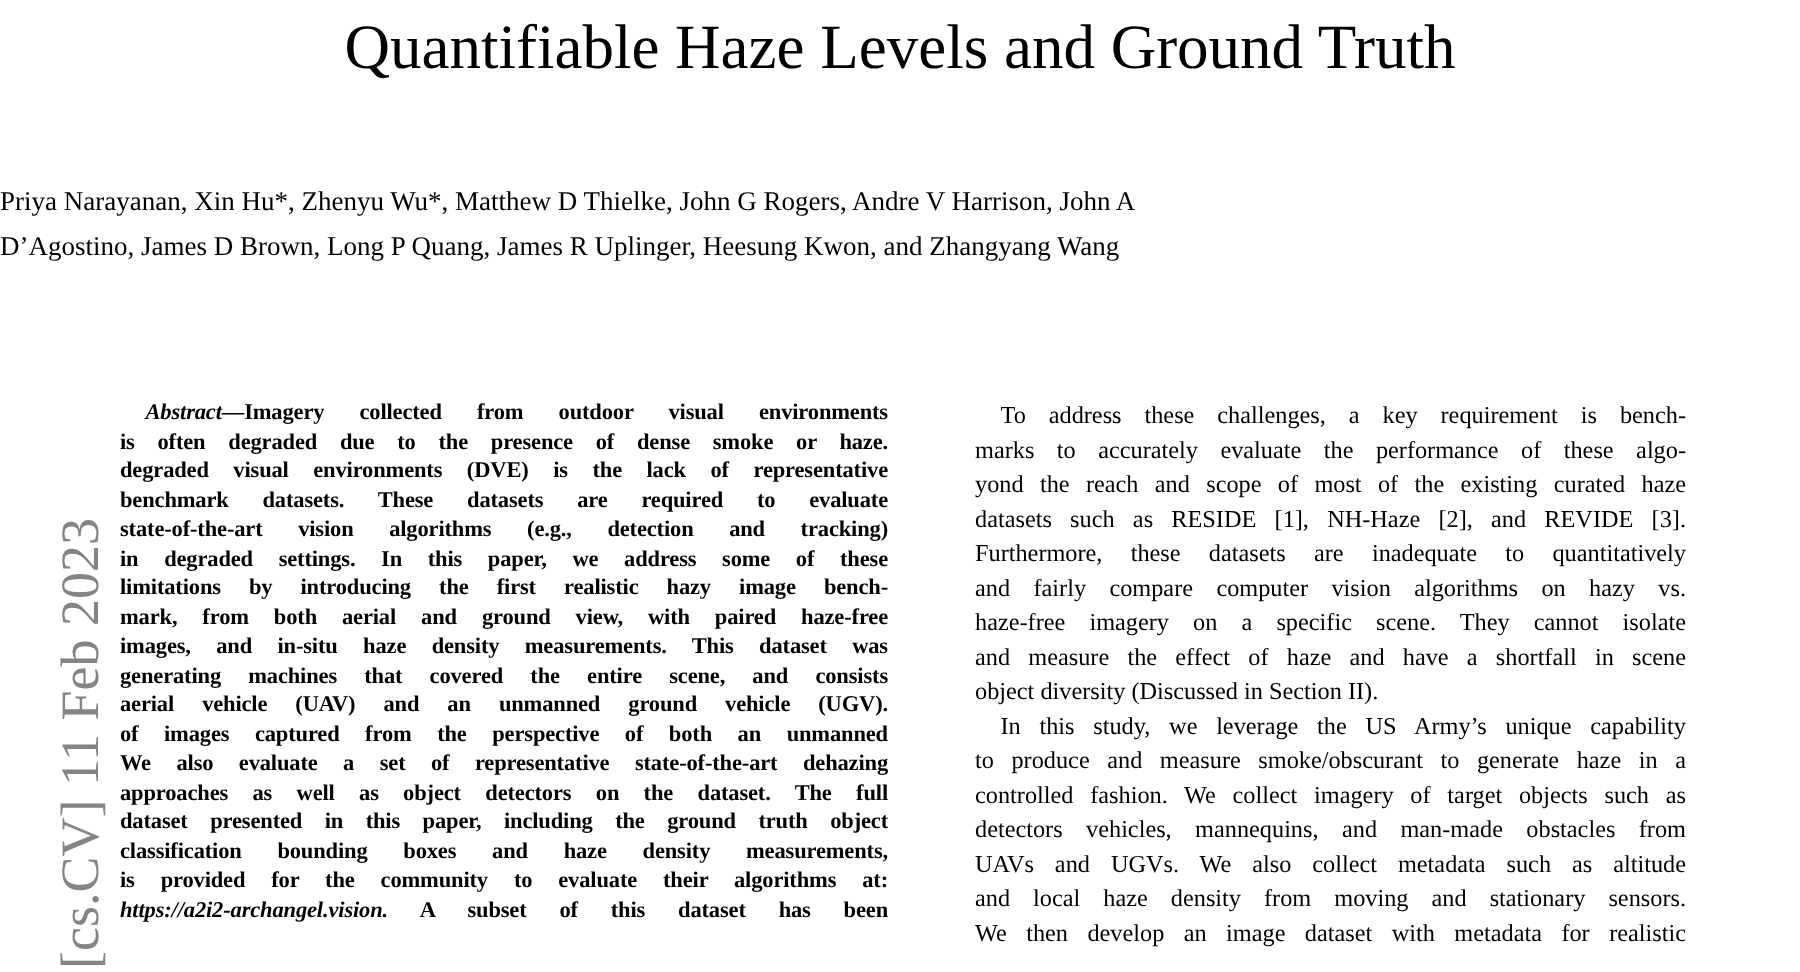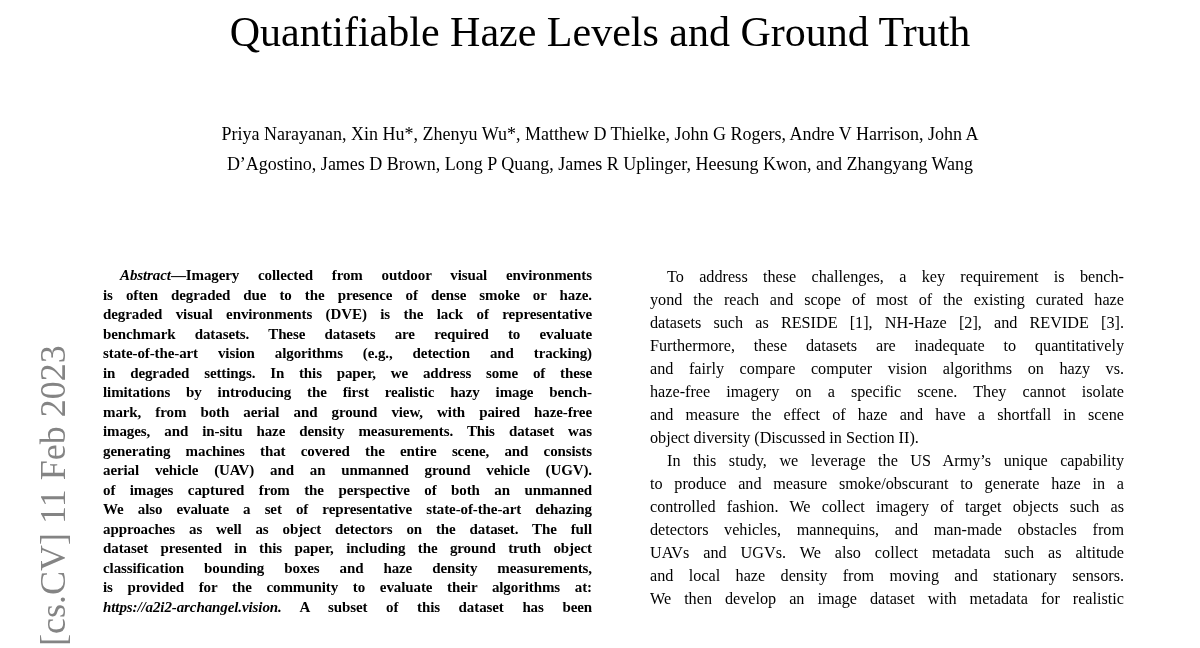--- a/index.html
+++ b/index.html
@@ -12,29 +12,29 @@
     position:absolute; left:31px; top:646px;
     transform:rotate(-90deg); transform-origin:0 0;
     font-size:36px; line-height:44px; white-space:nowrap;
   }
   .title-block {
     position:absolute; top:6px; left:0; width:100%;
     text-align:center; font-size:42px; line-height:52px;
   }
   .authors-block {
     position:absolute; top:119px; left:0; width:100%;
-    text-align:center; font-size:18px; line-height:30px;
+    font-size:18px; line-height:30px;
   }
   .cols { position:absolute; top:266px; left:80px; width:1044px; height:382px; }
   .col-abstract { position:absolute; left:0; top:0; width:512px; }
   .col-intro   { position:absolute; left:532px; top:0; width:512px; }
   .ab-line {
     height:19.5px; overflow:hidden;
     font-weight:bold; font-size:15px; letter-spacing:-0.1px; line-height:19.5px;
-    text-align:justify; text-align-last:justify;margin-left:23px;
+    text-align:justify; text-align-last:justify;
   }
   .in-line {
     height:23px; overflow:hidden;
     font-size:16.2px; line-height:23px;
     text-align:justify; text-align-last:justify;margin-left:38px;
   }
   .pend { text-align-last:left; }
   .indent { text-indent:17px; }
   .ab-label { font-style:italic; }
   .url-text { font-style:italic; }
@@ -71,20 +71,21 @@
         <div class="ab-line">of images captured from the perspective of both an unmanned</div>
         <div class="ab-line">We also evaluate a set of representative state-of-the-art dehazing</div>
         <div class="ab-line">approaches as well as object detectors on the dataset. The full</div>
         <div class="ab-line">dataset presented in this paper, including the ground truth object</div>
         <div class="ab-line">classification bounding boxes and haze density measurements,</div>
         <div class="ab-line">is provided for the community to evaluate their algorithms at:</div>
         <div class="ab-line"><span class="url-text">https://a2i2-archangel.vision.</span><span> A subset of this dataset has been</span></div>
       </div>
     <div class="col-intro">
         <div class="in-line indent">To address these challenges, a key requirement is bench-</div>
+        <div class="in-line">marks to accurately evaluate the performance of these algo-</div>
         <div class="in-line">yond the reach and scope of most of the existing curated haze</div>
         <div class="in-line">datasets such as RESIDE [1], NH-Haze [2], and REVIDE [3].</div>
         <div class="in-line">Furthermore, these datasets are inadequate to quantitatively</div>
         <div class="in-line">and fairly compare computer vision algorithms on hazy vs.</div>
         <div class="in-line">haze-free imagery on a specific scene. They cannot isolate</div>
         <div class="in-line">and measure the effect of haze and have a shortfall in scene</div>
         <div class="in-line pend">object diversity (Discussed in Section II).</div>
         <div class="in-line indent">In this study, we leverage the US Army’s unique capability</div>
         <div class="in-line">to produce and measure smoke/obscurant to generate haze in a</div>
         <div class="in-line">controlled fashion. We collect imagery of target objects such as</div>

